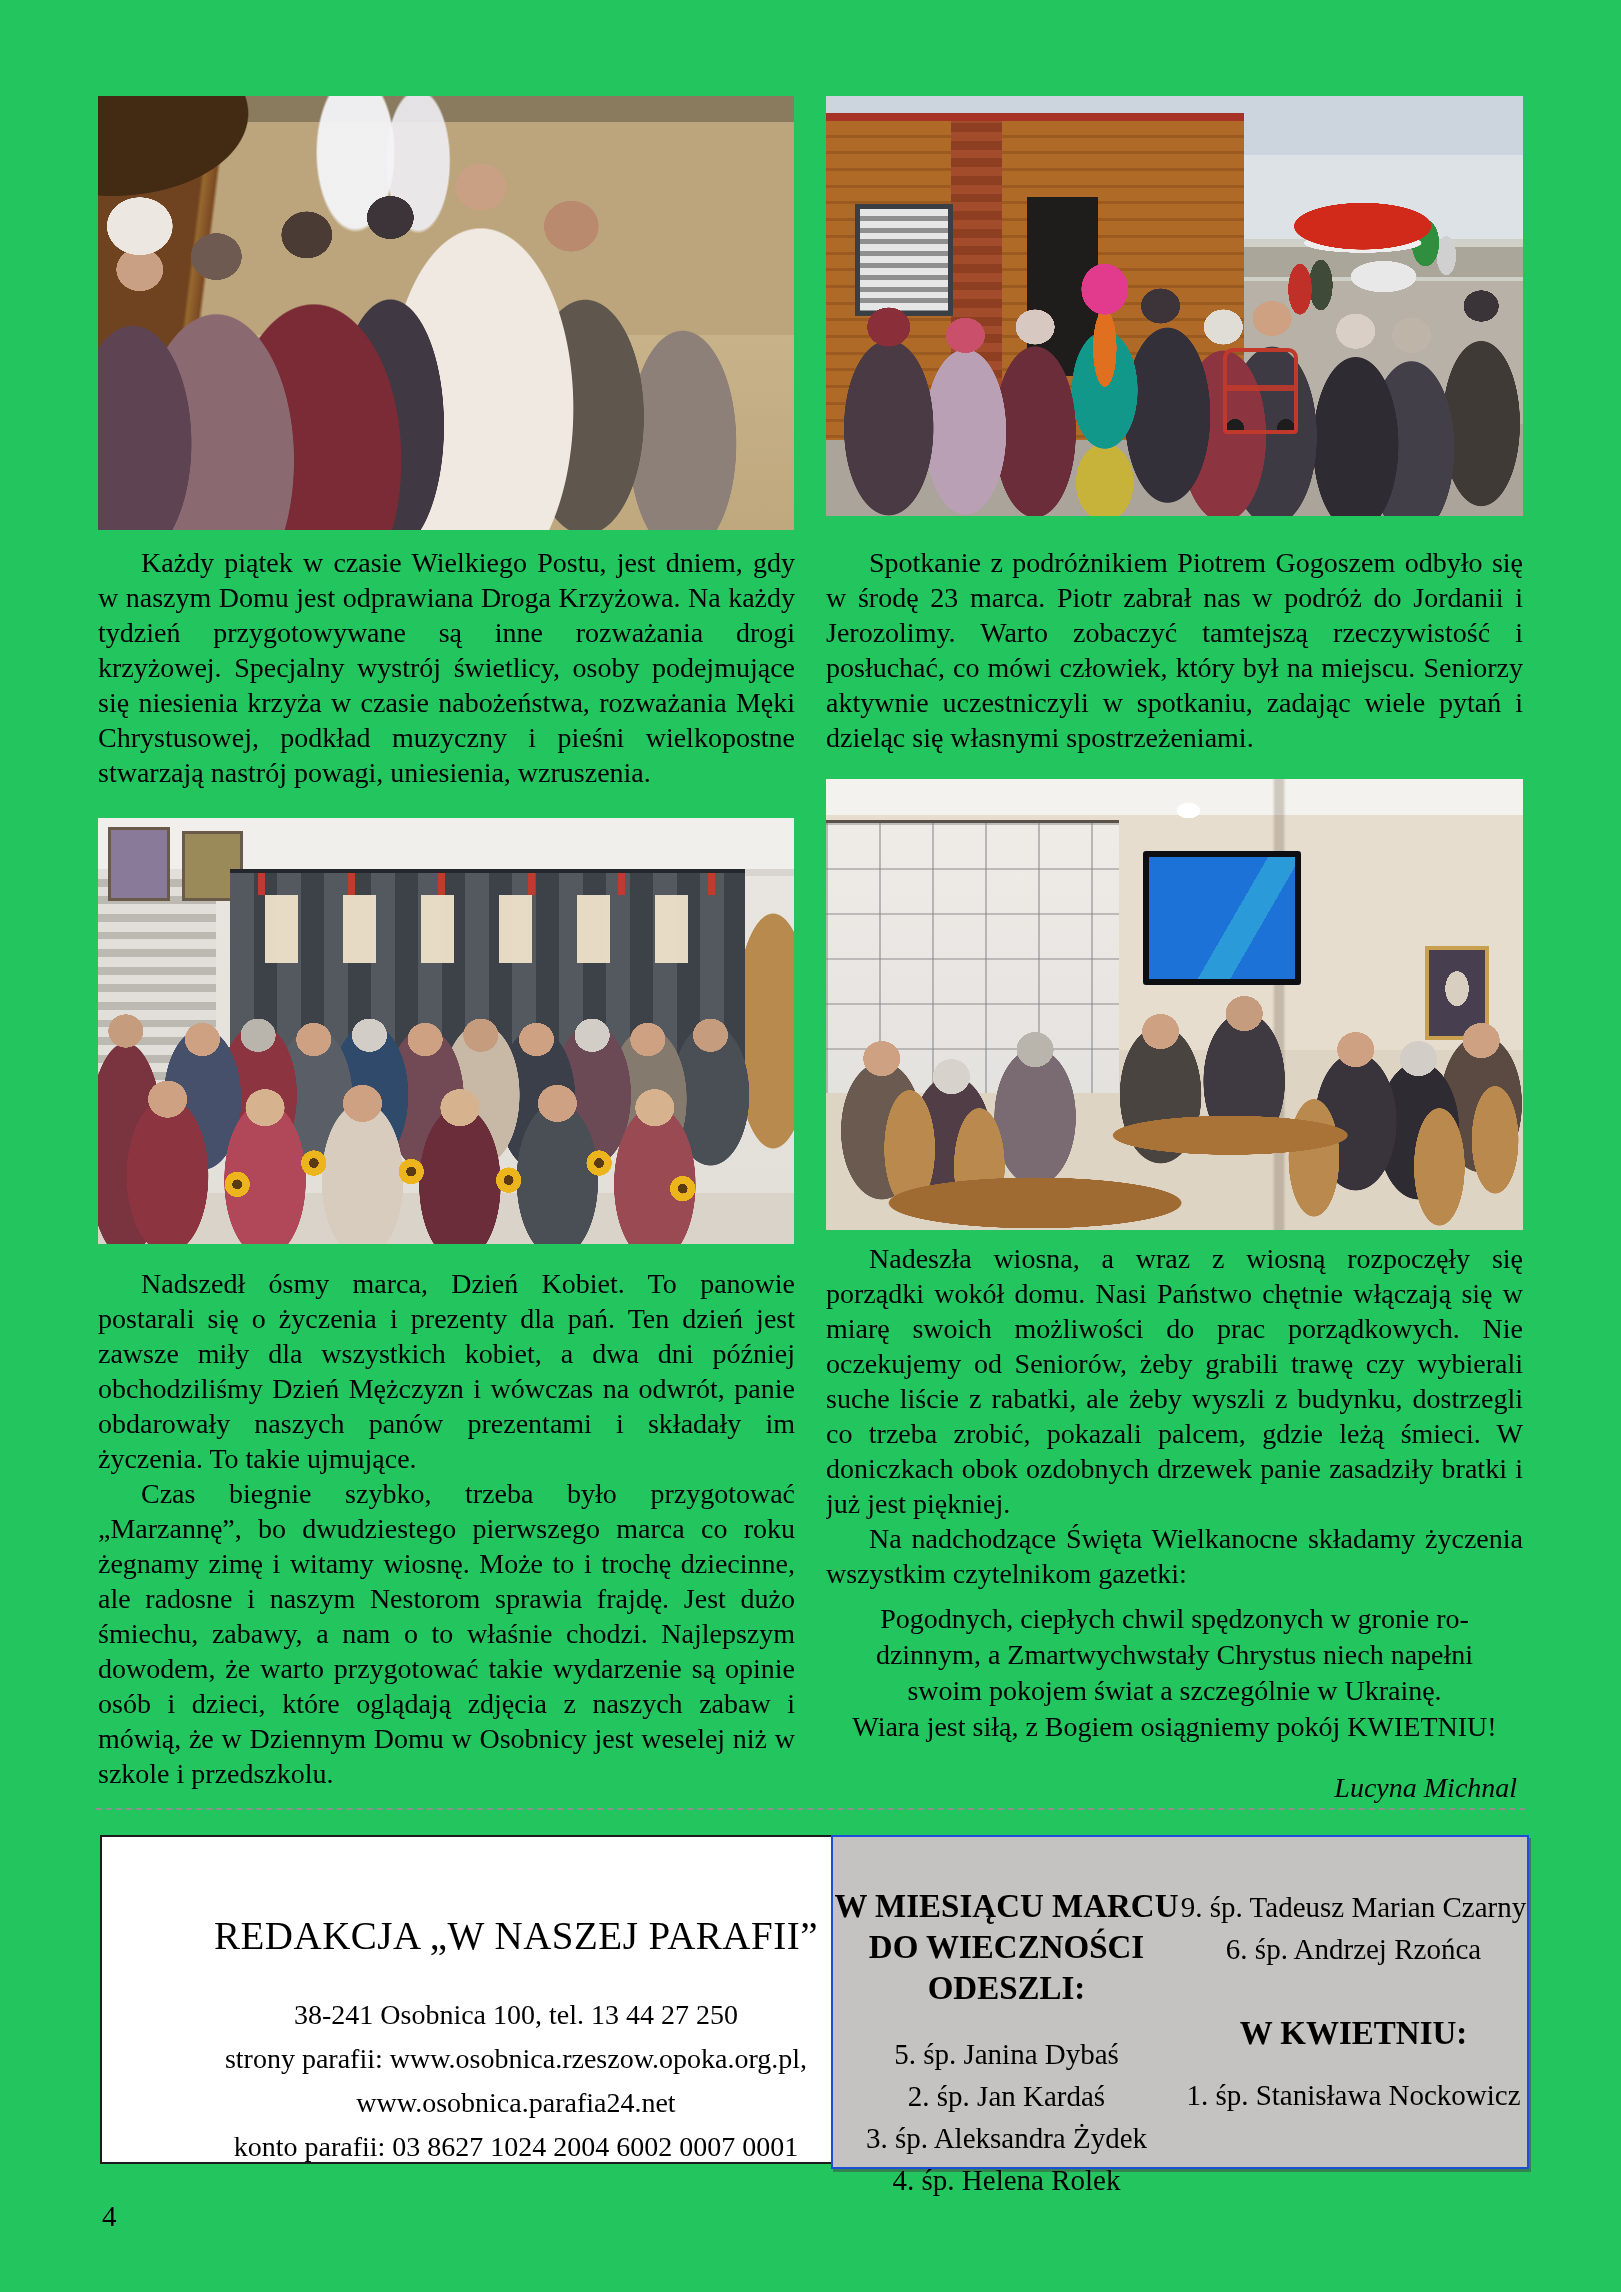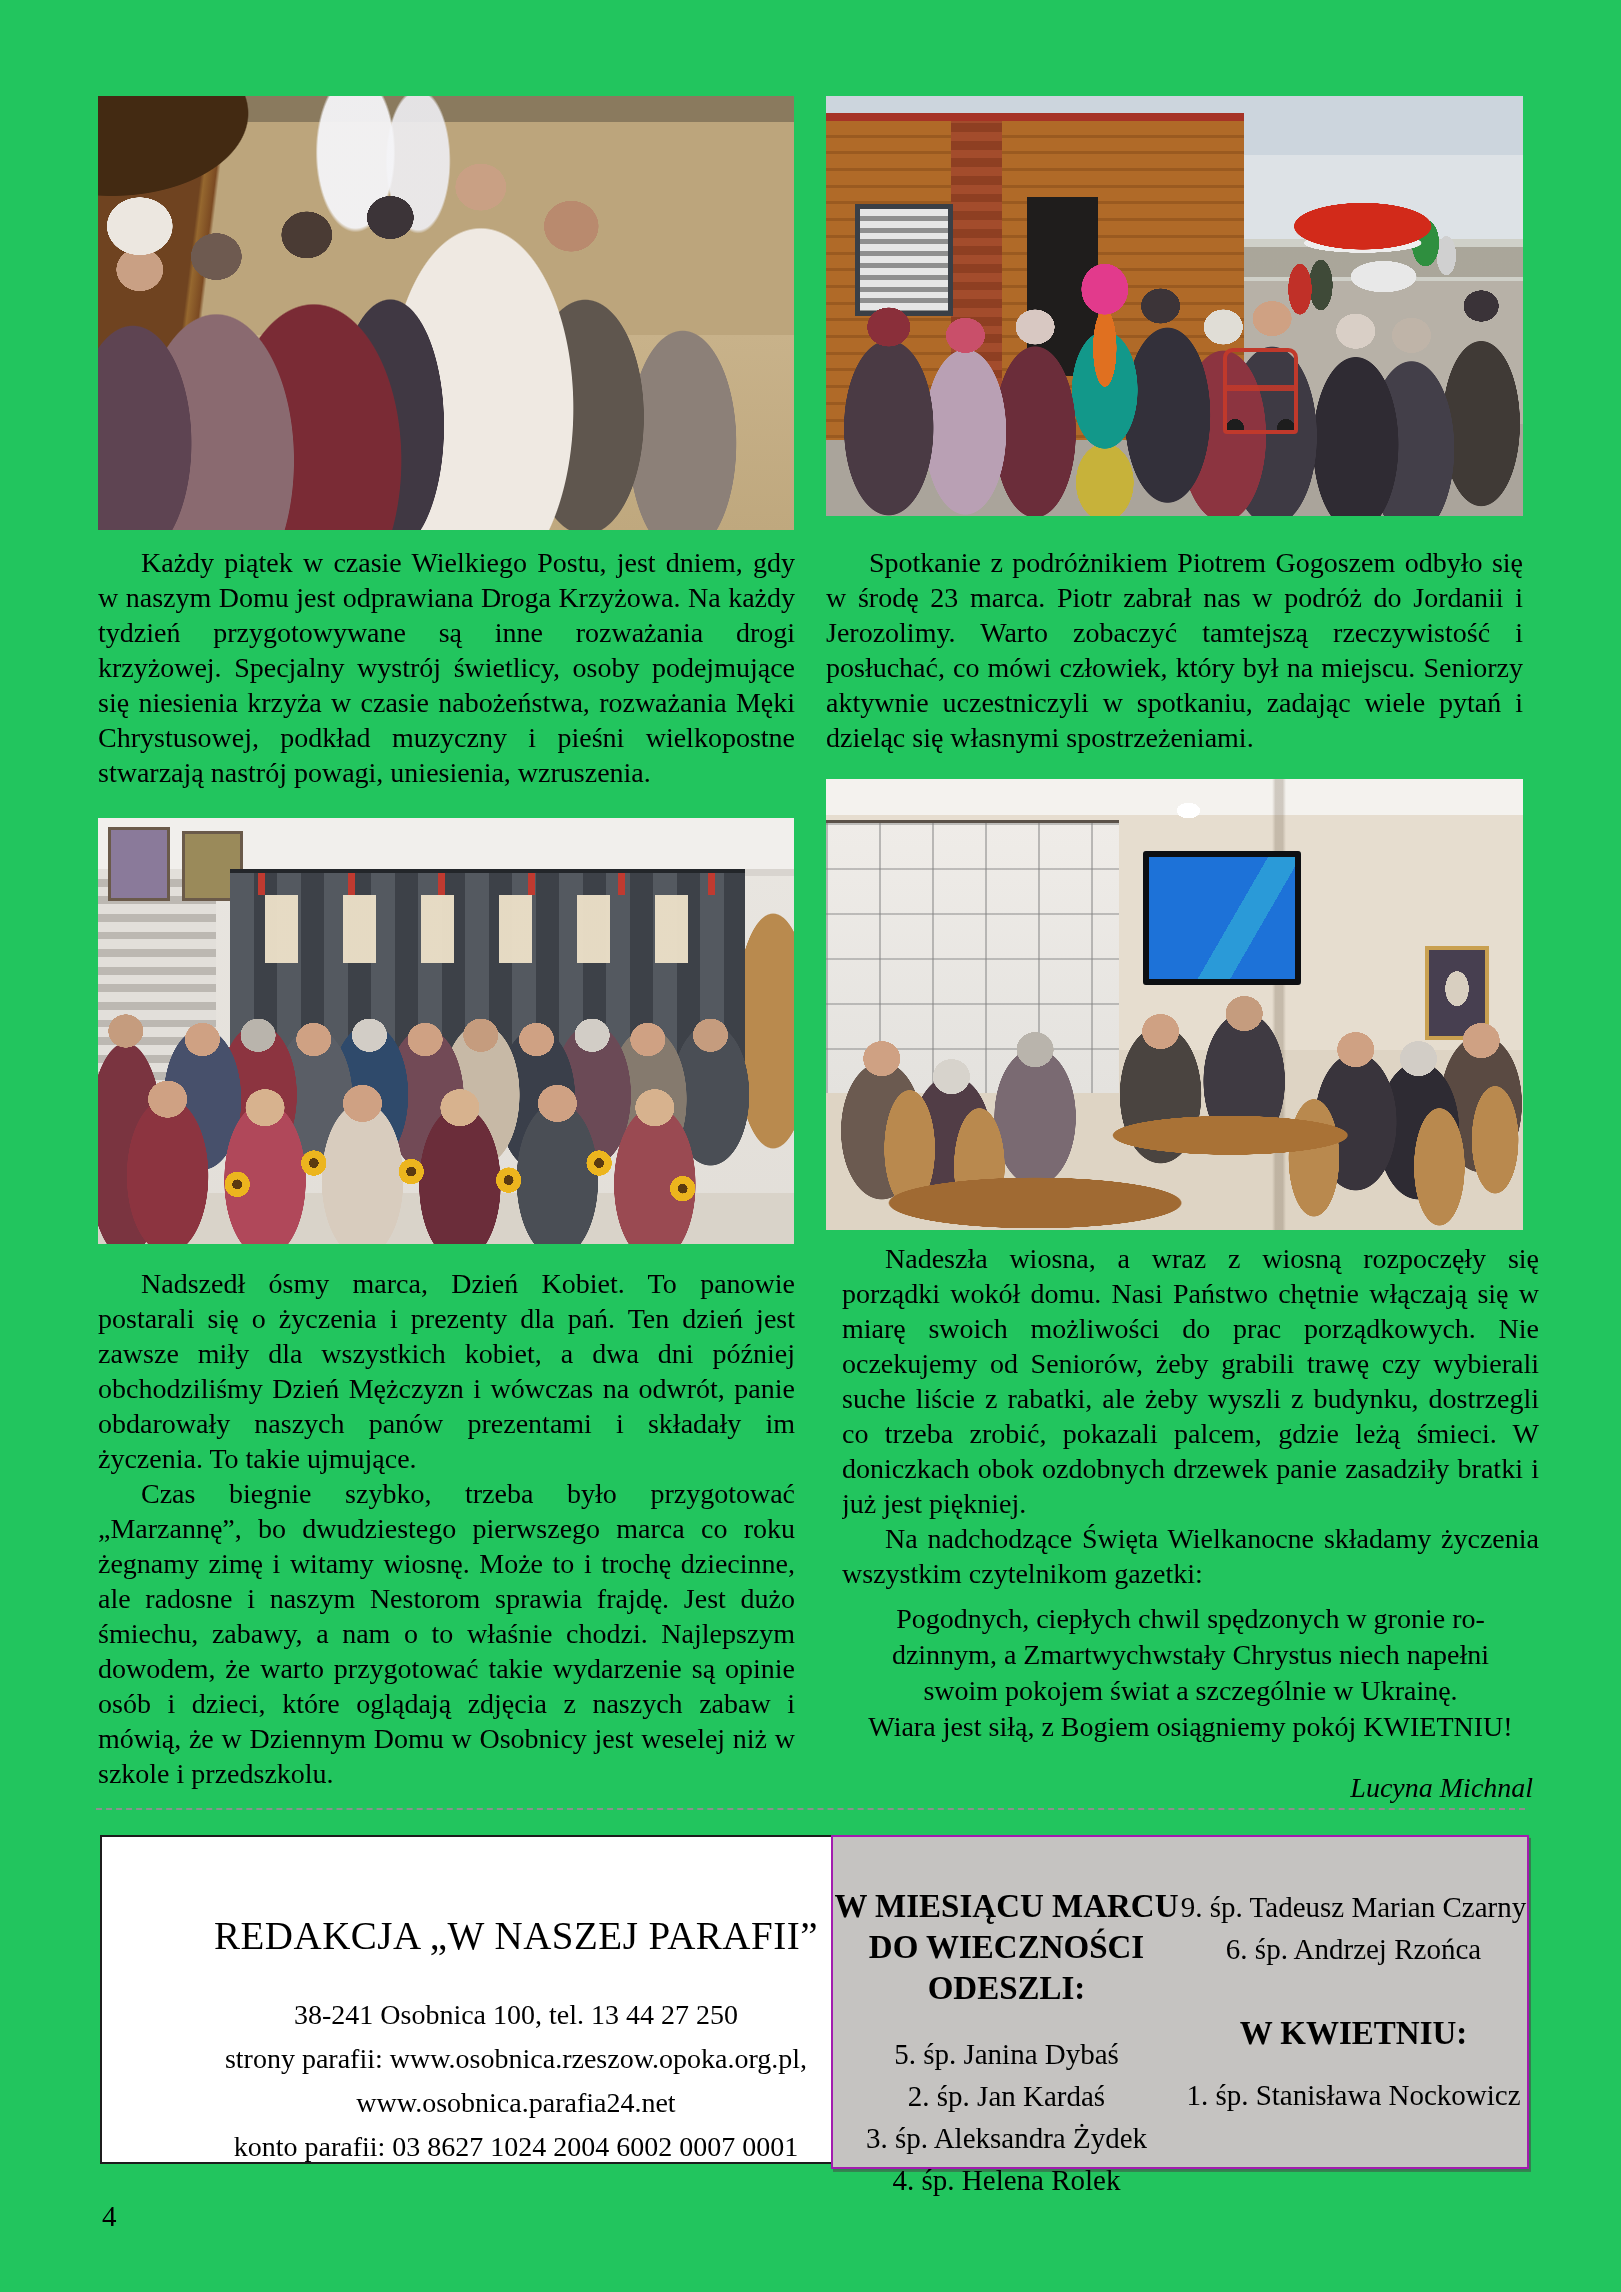--- a/index.html
+++ b/index.html
@@ -220,21 +220,21 @@
 
   
   .separator{position:absolute;left:96px;top:1808px;width:1429px;border-top:2.9px dashed #8f8f8f;}
   .redakcja-box{position:absolute;left:100px;top:1835px;width:832px;height:329px;
       border:2.9px solid #1c1c1c;background:#ffffff;text-align:center;box-sizing:border-box;}
   .redakcja-title{font-size:39px;margin-top:76px;letter-spacing:0.5px;}
   .redakcja-lines{margin-top:35px;}
   .redakcja-line{font-size:28px;line-height:44px;}
 
   .obituary-box{position:absolute;left:831px;top:1835px;width:698px;height:334px;
-      border:2px solid #a21caf;background:#c5c3c1;box-sizing:border-box;
+      border:2px solid #1d4ed8;background:#c5c3c1;box-sizing:border-box;
       box-shadow:2px 2.9px 0 rgba(70,70,70,.55);
       display:flex;padding-top:49px;}
   .obit-col{width:50%;text-align:center;}
   .obit-heading{font-weight:bold;font-size:33px;line-height:41px;}
   .obit-item{font-size:29px;line-height:42px;}
   .obit-list{margin-top:23.5px;}
   .obit-april-heading{font-weight:bold;font-size:33px;line-height:41px;margin-top:43px;}
 
   .page-number{position:absolute;left:102px;top:2200px;font-size:29px;}
 </style>
@@ -283,21 +283,21 @@
     <div class="tv"></div>
     <div class="frame"></div>
     <div class="layer people"></div>
   </div>
 
   <div class="textblock" style="left:98px;top:1266px;width:697px;height:539px;">
     <p class="para">Nadszedł ósmy marca, Dzień Kobiet. To panowie postarali się o życzenia i prezenty dla pań. Ten dzień jest zawsze miły dla wszystkich kobiet, a dwa dni później obchodziliśmy Dzień Mężczyzn i wówczas na odwrót, panie obdarowały naszych panów prezentami i składały im życzenia. To takie ujmujące.</p>
     <p class="para">Czas biegnie szybko, trzeba było przygotować „Marzannę”, bo dwudziestego pierwszego marca co roku żegnamy zimę i witamy wiosnę. Może to i trochę dziecinne, ale radosne i naszym Nestorom sprawia frajdę. Jest dużo śmiechu, zabawy, a nam o to właśnie chodzi. Najlepszym dowodem, że warto przygotować takie wydarzenie są opinie osób i dzieci, które oglądają zdjęcia z naszych zabaw i mówią, że w Dziennym Domu w Osobnicy jest weselej niż w szkole i przedszkolu.</p>
   </div>
 
-  <div class="textblock" style="left:826px;top:1241px;width:697px;height:565px;margin-left:16px;">
+  <div class="textblock" style="left:826px;top:1241px;width:697px;height:565px;">
     <p class="para">Nadeszła wiosna, a wraz z wiosną rozpoczęły się porządki wokół domu. Nasi Państwo chętnie włączają się w miarę swoich możliwości do prac porządkowych. Nie oczekujemy od Seniorów, żeby grabili trawę czy wybierali suche liście z rabatki, ale żeby wyszli z budynku, dostrzegli co trzeba zrobić, pokazali palcem, gdzie leżą śmieci. W doniczkach obok ozdobnych drzewek panie zasadziły bratki i już jest piękniej.</p>
     <p class="para">Na nadchodzące Święta Wielkanocne składamy życzenia wszystkim czytelnikom gazetki:</p>
     <div class="wishes">
       <div class="wish-line">Pogodnych, ciepłych chwil spędzonych w gronie ro-</div>
       <div class="wish-line">dzinnym, a  Zmartwychwstały Chrystus niech napełni</div>
       <div class="wish-line">swoim pokojem  świat a szczególnie w Ukrainę.</div>
       <div class="wish-line">Wiara jest siłą, z Bogiem osiągniemy pokój KWIETNIU!</div>
     </div>
     <div class="signature">Lucyna Michnal</div>
   </div>

